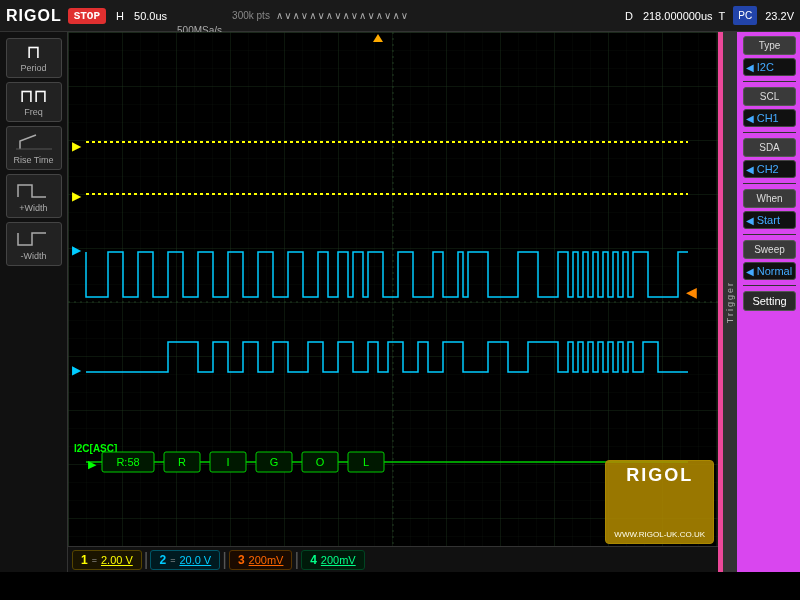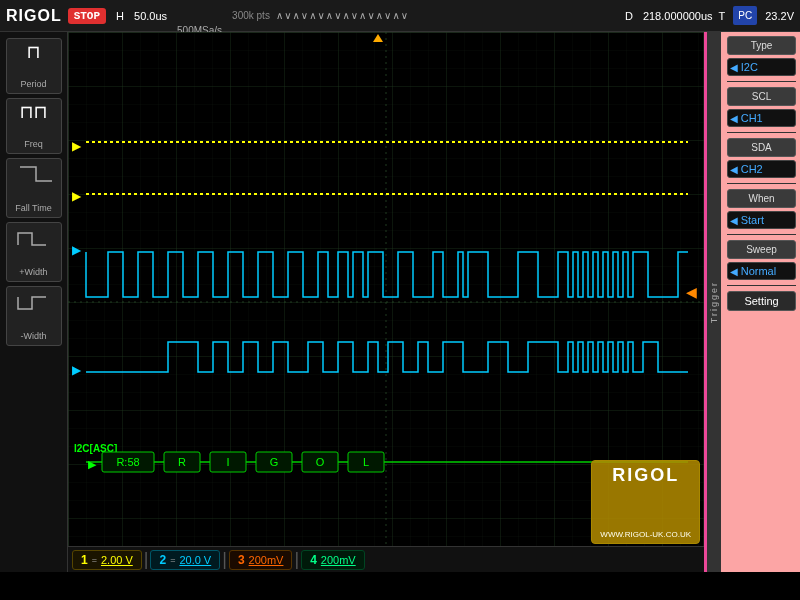--- a/index.html
+++ b/index.html
@@ -90,44 +90,44 @@
       cursor: pointer;
     }
     .measure-icon {
       color: #fff;
       font-size: 18px;
       line-height: 1;
     }
     .measure-label {
       color: #aaa;
       font-size: 9px;
-      margin-top: 18px;
+      margin-top: 2px;
     }
 
     
     #scope-screen {
       flex: 1;
       background: #000;
       position: relative;
       overflow: hidden;
     }
 
     
     #grid-canvas {
       position: absolute;
       top: 0; left: 0;
       width: 100%;
       height: 100%;
     }
 
     
     #right-sidebar {
-      width: 96px;
-      background: #fca5a5;
-      border-left: 3px solid #ec4899;
+      width: 82px;
+      background: #d946ef;
+      border-left: 5px solid #ec4899;
       display: flex;
       flex-direction: column;
       padding: 4px;
       gap: 2px;
     }
     .trig-section {
       display: flex;
       flex-direction: column;
       gap: 3px;
     }
@@ -255,23 +255,24 @@
     <div class="measure-btn">
       <span class="measure-icon">⊓</span>
       <span class="measure-label">Period</span>
     </div>
     <div class="measure-btn">
       <span class="measure-icon">⊓⊓</span>
       <span class="measure-label">Freq</span>
     </div>
     <div class="measure-btn">
       <svg width="36" height="22">
-        <polyline points="4,4 20,4 20,18 36,18" stroke="#aaa" stroke-width="1.5" fill="none"></polyline>
+        <polyline points="4,18 4,10 20,4 20,4" stroke="#aaa" stroke-width="1.5" fill="none"></polyline>
+        <line x1="0" y1="18" x2="36" y2="18" stroke="#555" stroke-width="1"></line>
       </svg>
-      <span class="measure-label">Fall Time</span>
+      <span class="measure-label">Rise Time</span>
     </div>
     <div class="measure-btn">
       <svg width="36" height="22">
         <polyline points="2,18 2,6 16,6 16,18 30,18" stroke="#aaa" stroke-width="1.5" fill="none"></polyline>
       </svg>
       <span class="measure-label">+Width</span>
     </div>
     <div class="measure-btn">
       <svg width="36" height="22">
         <polyline points="2,6 2,18 16,18 16,6 30,6" stroke="#aaa" stroke-width="1.5" fill="none"></polyline>

